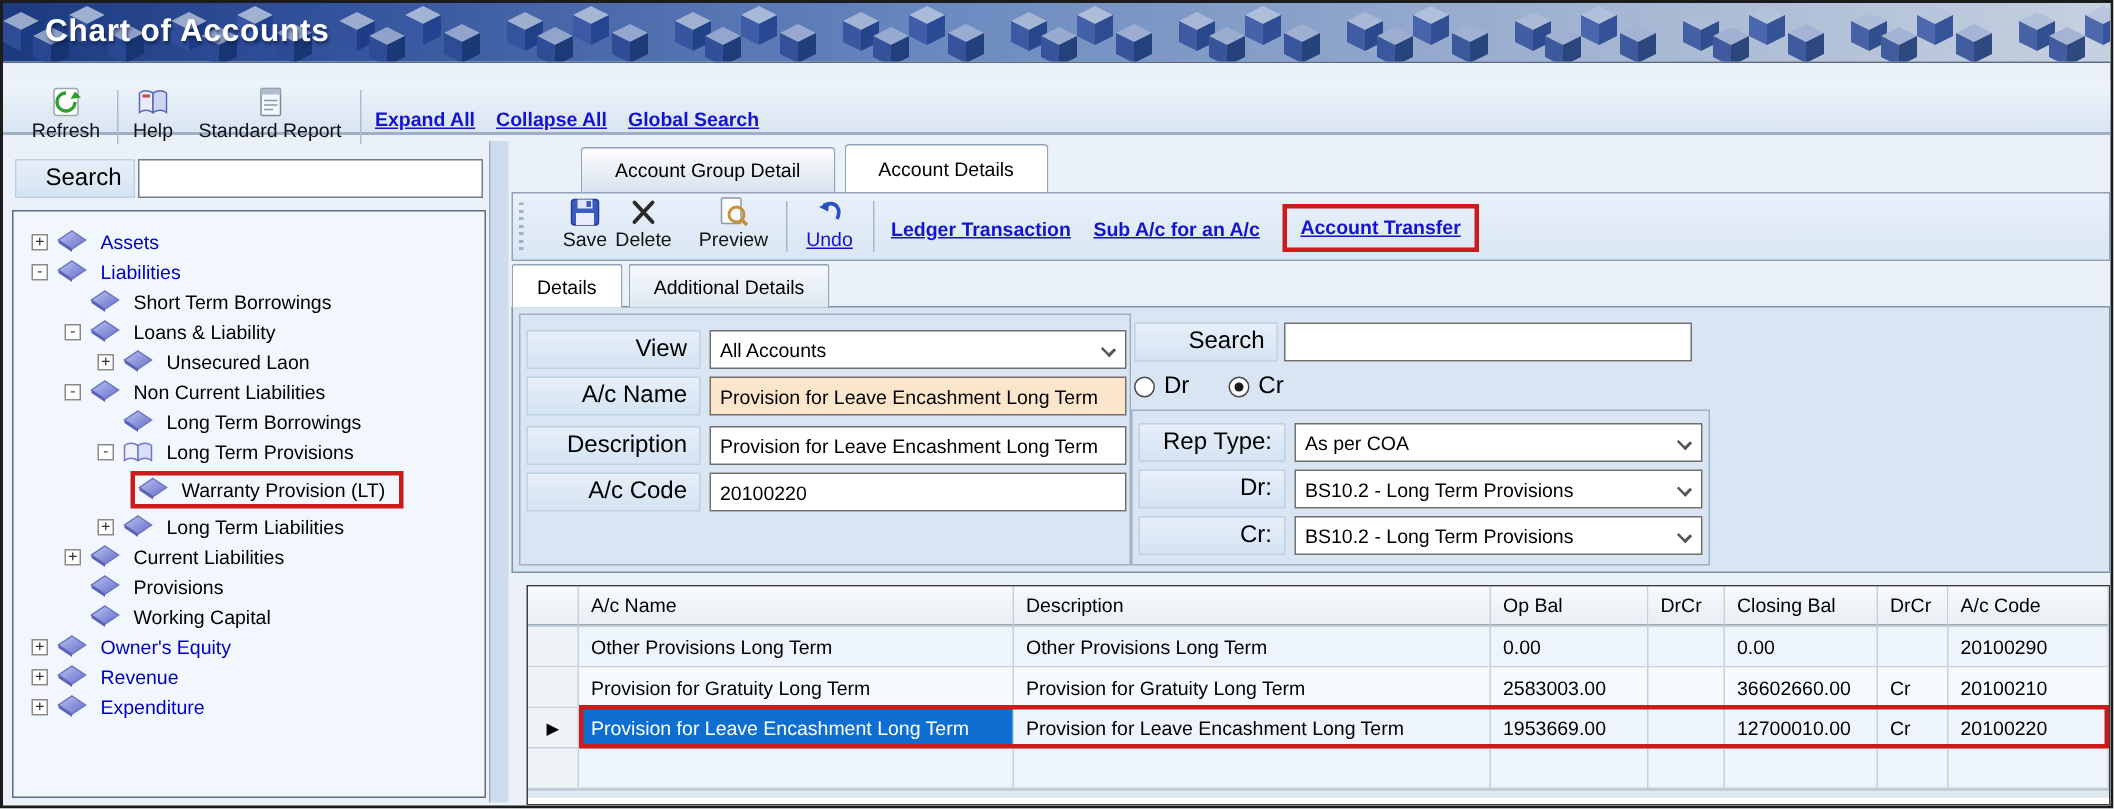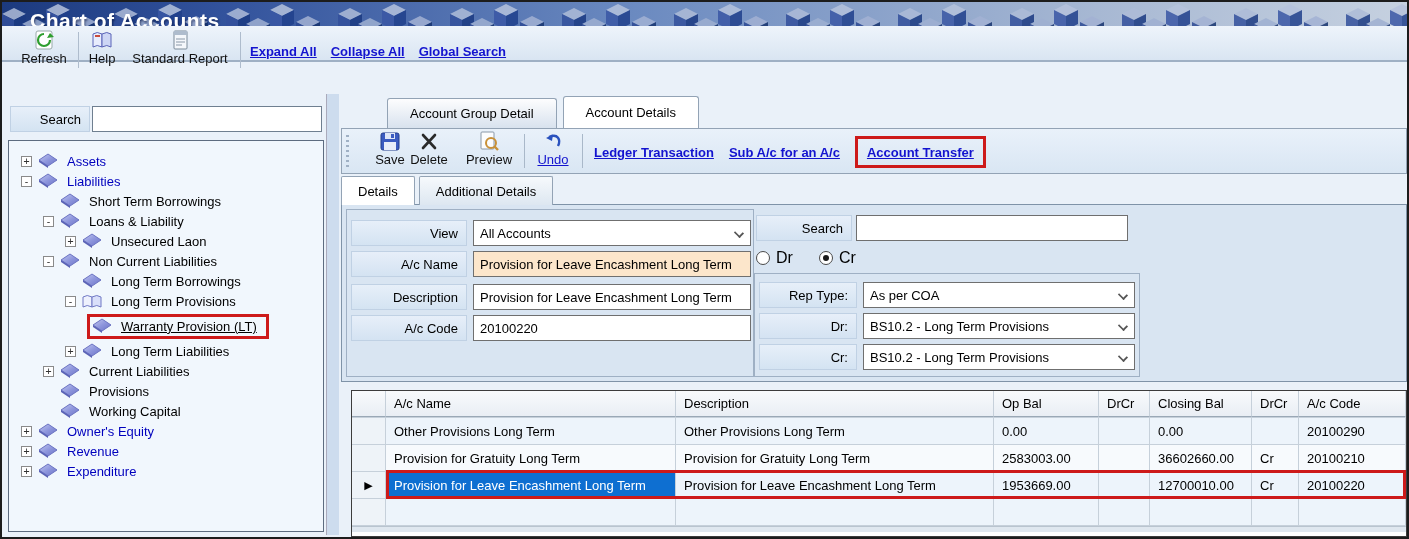--- a/index.html
+++ b/index.html
@@ -8,32 +8,32 @@
 
   
   .titlebar { position:absolute; left:0; top:0; width:1405px; height:40px;
     background:linear-gradient(90deg,#1c3a7e 0%,#31519b 15%,#6b8ac0 45%,#a7b8d3 78%,#c6d1e0 100%);
     border-bottom:1px solid #5a6a85; overflow:hidden; }
   .titlebar svg.cubes { position:absolute; left:0; top:0; width:100%; height:40px; opacity:.85; }
   .apptitle { position:absolute; left:28px; top:7px; font-size:21px; font-weight:bold; color:#fff;
     text-shadow:1px 2px 2px rgba(10,20,60,.55); letter-spacing:.5px; }
 
   
-  .toolbar { position:absolute; left:0; top:24px; width:1405px; height:36px;
+  .toolbar { position:absolute; left:0; top:52px; width:1405px; height:36px;
     background:linear-gradient(180deg,#eef4fb,#d9e5f2); border-bottom:2px solid #9fb0c4; }
   .tbtn { position:absolute; top:4px; height:42px; text-align:center; font-size:13px; color:#111; cursor:default; }
   .tbtn .ico { display:block; margin:0 auto 1px auto; width:22px; height:20px; }
   .tsep { position:absolute; top:6px; width:1px; height:36px; background:#aebccd; }
   .tlinks { position:absolute; top:0; height:50px; display:flex; align-items:center; gap:14px; }
   a.link { color:#1313cf; text-decoration:underline; font-weight:bold; font-size:13px; cursor:pointer; }
 
   
   .leftpanel { position:absolute; left:4px; top:92px; width:318px; height:441px; }
   .lbl-box { background:linear-gradient(180deg,#e7eff9,#d4e3f2); border:1px solid #c0d1e4; color:#000;
-    font-size:13px; display:flex; align-items:center; justify-content:flex-end; padding-right:8px; }
+    font-size:16px; display:flex; align-items:center; justify-content:flex-end; padding-right:8px; }
   .search-lbl { position:absolute; left:4px; top:12px; width:80px; height:26px; }
   .search-inp { position:absolute; left:86px; top:12px; width:230px; height:26px; border:1px solid #6f7f90;
     background:#fff; font-size:13px; padding:0 6px; font-family:"Liberation Sans",sans-serif; }
   .treebox { position:absolute; left:2px; top:46px; width:316px; height:392px; background:#f1f7fd;
     border:1px solid #5d6c80; overflow:hidden; padding-top:10px; }
   .titem { position:relative; height:20px; display:flex; align-items:center; font-size:13px; color:#000;
     white-space:nowrap; cursor:default; }
   .titem.blue .tlabel { color:#0000bd; }
   .exp { width:11px; height:11px; border:1px solid #8a8a8a; background:#fff; font-size:10px; line-height:9px;
     text-align:center; color:#333; margin-right:6px; flex:0 0 11px; font-family:"DejaVu Sans Mono",monospace; }
@@ -259,21 +259,21 @@
         <span class="tlabel">Long Term Borrowings</span>
       </div>
       <div class="titem lvl2">
         <span class="exp">-</span>
         <span class="dmd"><svg width="20" height="16" viewBox="0 0 20 16">
               <path d="M1,4 Q5,1 10,4 L10,14 Q5,11 1,14 Z" fill="#eef1fd" stroke="#7079c5"></path>
               <path d="M19,4 Q15,1 10,4 L10,14 Q15,11 19,14 Z" fill="#d9dffa" stroke="#7079c5"></path>
             </svg></span>
         <span class="tlabel">Long Term Provisions</span>
       </div>
-      <div class="titem lvl3" style="height:30px;text-decoration:underline;">
+      <div class="titem lvl3" style="height:30px;">
         <span class="redbox-inline">
           <span class="dmd"><svg width="20" height="16" viewBox="0 0 20 16">
                 <polygon points="10,1 19,7 10,13 1,7" fill="url(#dgrad)" stroke="#6b73c2"></polygon>
                 <polygon points="1,7 10,13 10,15 1,9" fill="#5a62b5"></polygon>
               </svg></span>
           <span class="tlabel">Warranty Provision (LT)</span>
         </span>
       </div>
       <div class="titem lvl2">
         <span class="exp">+</span>

